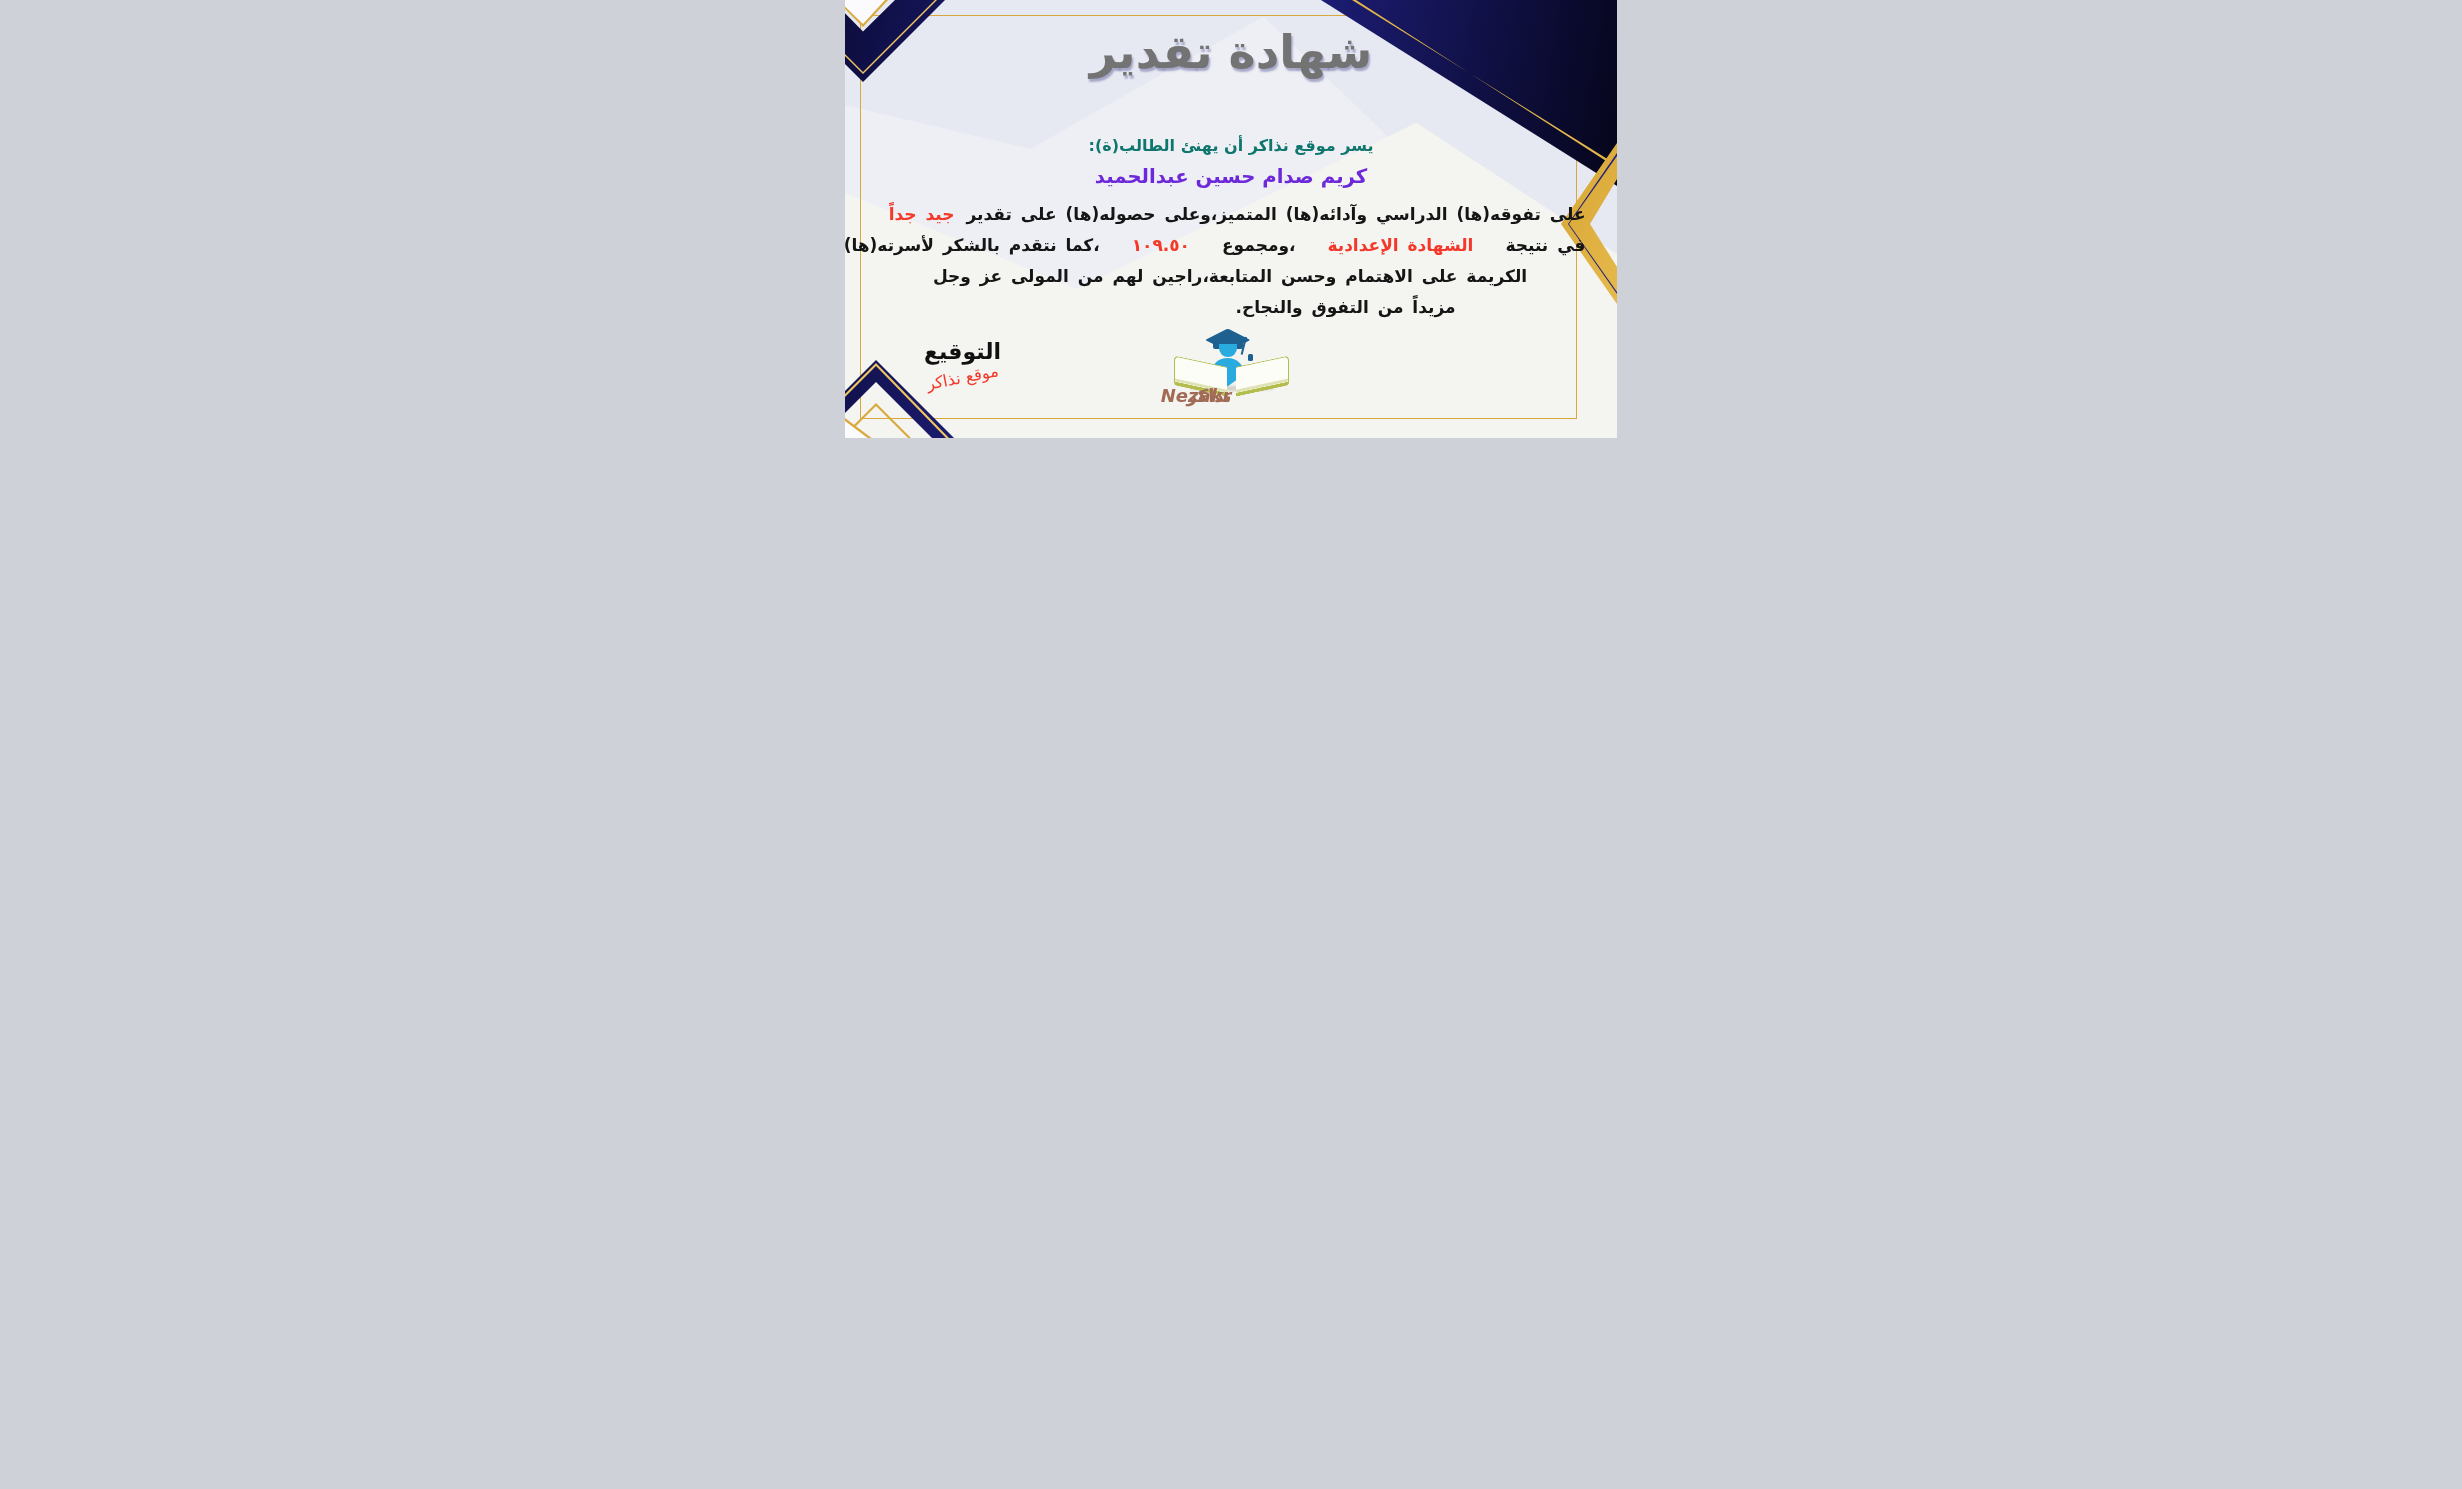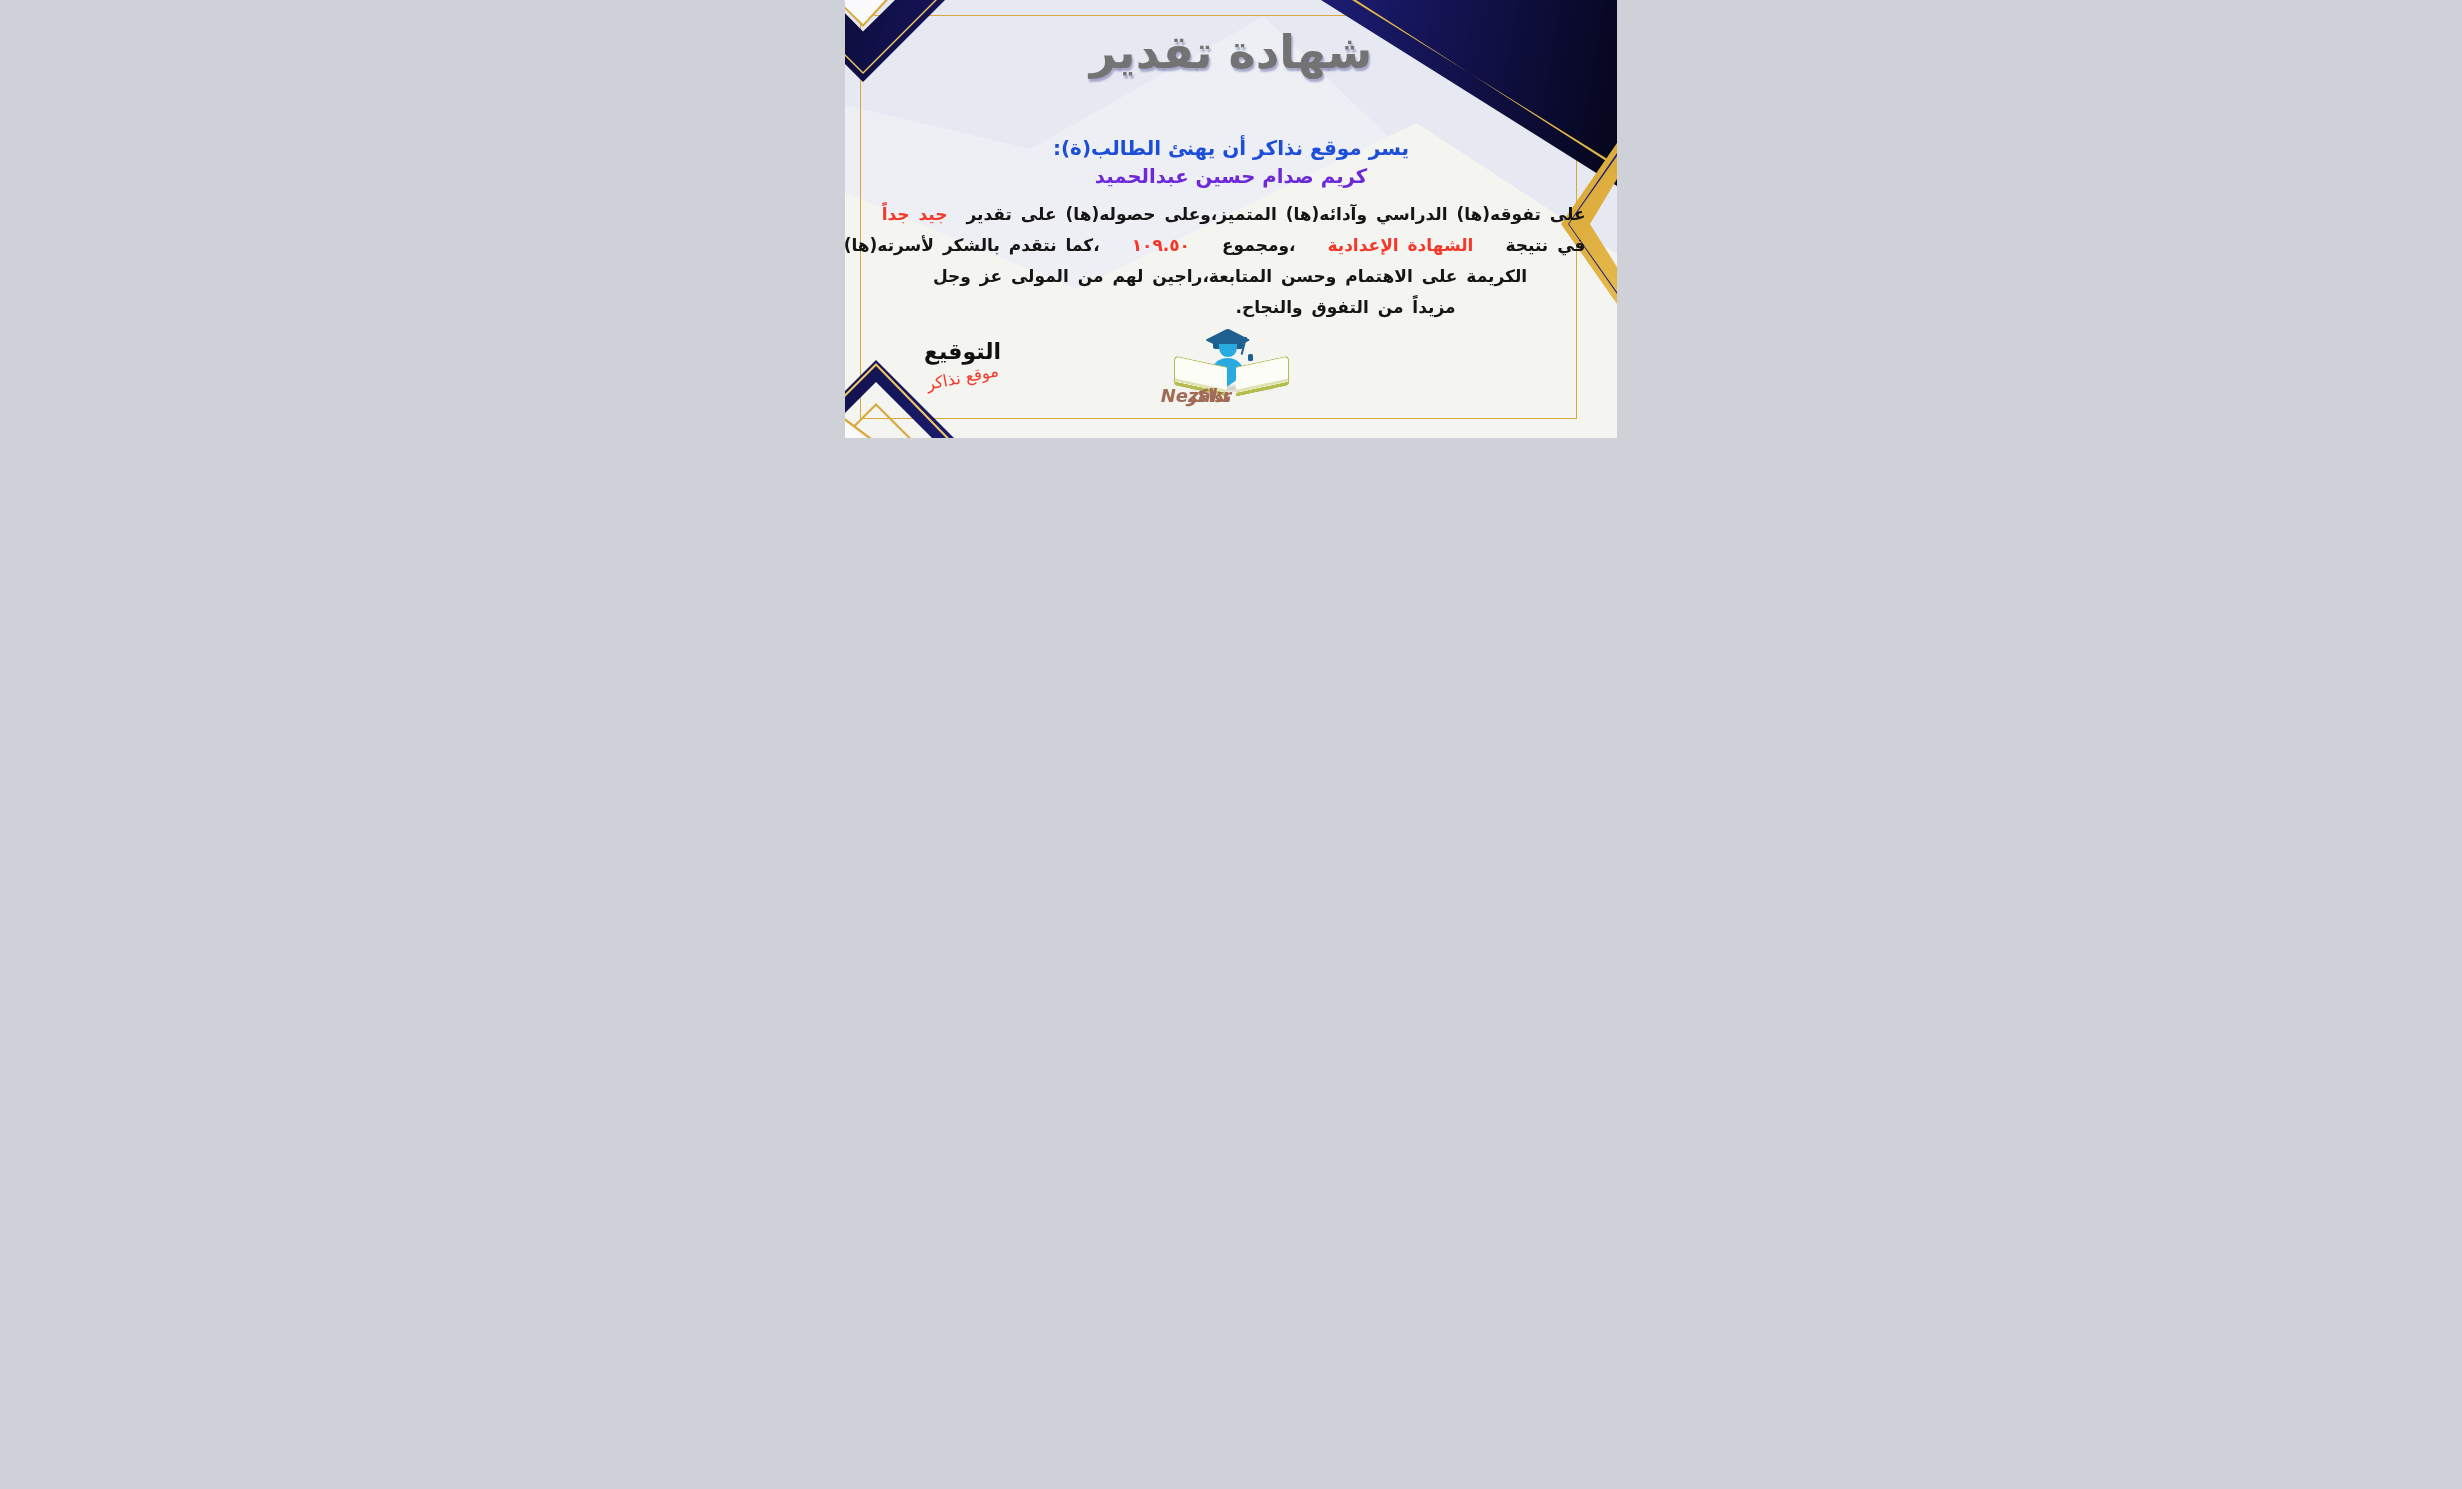--- a/index.html
+++ b/index.html
@@ -34,29 +34,29 @@
            clip-path:polygon(0 391px,31px 360px,109px 438px,87px 438px,31px 382px,0 413px);
            filter:drop-shadow(-1.5px -1.5px 3px rgba(30,30,80,.35));}
   .bl-goldline{background:#eec75f;clip-path:polygon(0 394px,31px 363px,104px 438px,101px 438px,31px 366px,0 397px);}
   .bl-gold-v{background:#d9a93d;clip-path:polygon(0 434px,31px 403px,66px 438px,63px 438px,31px 406px,0 437px);}
   .bl-gold-tri{background:#d9a93d;clip-path:polygon(0 418px,26.6px 438px,0 438px);}
   .bl-white{background:#fbfbfd;clip-path:polygon(0 421px,22.7px 438px,0 438px);}
   
   .rtl{direction:rtl;}
   .title{position:absolute;top:24.6px;left:34px;right:34px;text-align:center;font-size:46px;font-weight:bold;
          color:#737373;text-shadow:1.5px 2.5px 2px rgba(40,40,120,.35);}
-  .intro{position:absolute;top:136px;left:34px;right:34px;text-align:center;font-size:20px;font-weight:bold;color:#1d4ed8;}
+  .intro{position:absolute;top:136px;left:34px;right:34px;text-align:center;font-size:16px;font-weight:bold;color:#0f766e;}
   .name{position:absolute;top:165px;left:34px;right:34px;text-align:center;font-size:19.7px;font-weight:bold;color:#6d28d9;}
   .para{position:absolute;top:199px;left:29.5px;right:31.5px;text-align:center;font-size:17px;font-weight:bold;
         color:#151515;word-spacing:3px;}
   .para .pline{height:31px;line-height:31px;white-space:nowrap;}
   .para .pline.last{padding-left:231px;}
   .red{color:#f4392b;}
   .gap{margin:0 32px;}
-  .gap-sm{margin:0 19px;padding-left:28px;}
+  .gap-sm{margin:0 12px;padding-left:28px;}
   .sign-label{position:absolute;top:339px;left:73px;width:89px;text-align:center;font-size:22px;font-weight:bold;color:#111;}
   .sign-script{position:absolute;top:368px;left:61px;width:113px;text-align:center;font-size:16.3px;color:#f4392b;
                transform:rotate(-11deg);}
   
   .logo{position:absolute;left:325px;top:323px;width:123px;height:89px;}
   .logo *{position:absolute;}
   .cap-top{left:42px;top:1px;width:31.5px;height:31.5px;background:#1e6090;border-radius:2px;transform:scaleY(.5) rotate(45deg);}
   .cap-base{left:43px;top:13.8px;width:29.5px;height:11.8px;background:#1e6090;border-radius:0 0 2px 2px;}
   .tassel-line{left:75px;top:13.8px;width:2px;height:17.7px;background:#1e6090;transform:rotate(14deg);transform-origin:top;}
   .tassel-knob{left:78px;top:30.5px;width:5.4px;height:7.9px;background:#1e6090;border-radius:1.5px;}

